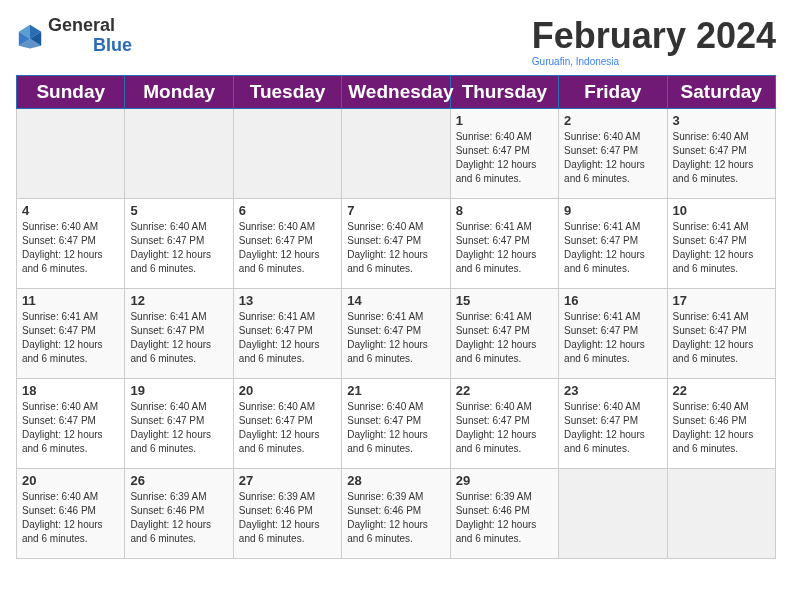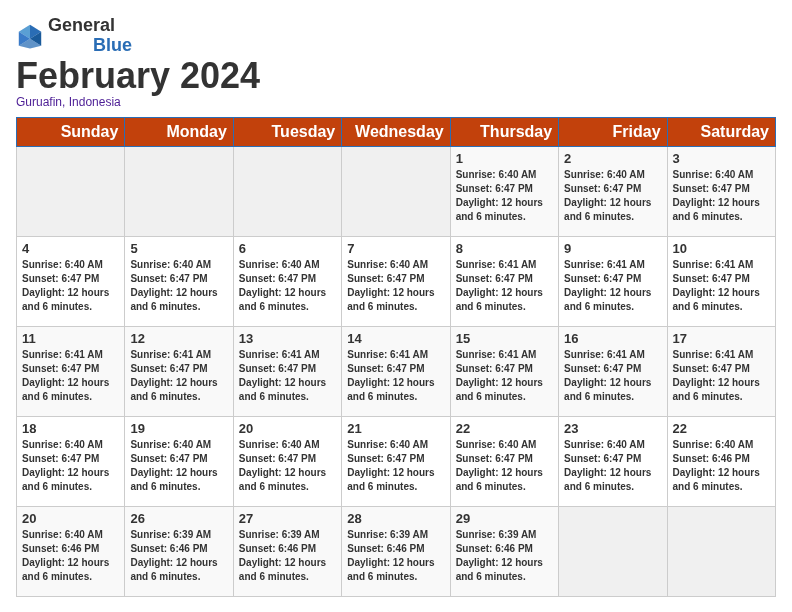--- a/index.html
+++ b/index.html
@@ -8,21 +8,20 @@
       background: #fff;
       width: 792px;
       min-height: 612px;
       padding: 16px;
     }
     .header-area {
       display: flex;
       justify-content: space-between;
       align-items: flex-start;
       margin-bottom: 8px;
-      flex-direction: column;
     }
     .logo {
       display: flex;
       align-items: center;
       gap: 4px;
     }
     .logo-text {
       font-size: 18px;
       font-weight: bold;
       line-height: 1.1;
@@ -36,34 +35,34 @@
     .title-area {
       text-align: left;
     }
     .month-title {
       font-size: 36px;
       font-weight: bold;
       color: #333;
       line-height: 1.1;
     }
     .subtitle {
-      font-size: 12px;
-      color: #4c1d95;
+      font-size: 10px;
+      color: #3b82f6;
     }
     table {
       width: 100%;
       border-collapse: collapse;
       table-layout: fixed;
     }
     thead tr th {
-      background-color: #c2410c;
+      background-color: #701a75;
       color: #fff;
-      text-align: right;
+      text-align: center;
       padding: 5px 6px;
-      font-size: 16px;
+      font-size: 19px;
       font-weight: bold;
       border: 1px solid #2a6db5;
     }
     tbody tr td {
       border: 1px solid #ccc;
       vertical-align: top;
       padding: 4px 5px;
       min-height: 80px;
       height: 90px;
       font-size: 10.5px;
@@ -80,21 +79,20 @@
       font-size: 13px;
       font-weight: bold;
       color: #333;
       display: block;
       margin-bottom: 2px;
     }
     .day-info {
       font-size: 10px;
       color: #333;
       line-height: 1.4;
-      font-weight: bold;
     }
     .empty-cell {
       background: #f0f0f0 !important;
     }
   </style>
 </head>
 <body>
 
 <div class="header-area">
   <div class="logo">

